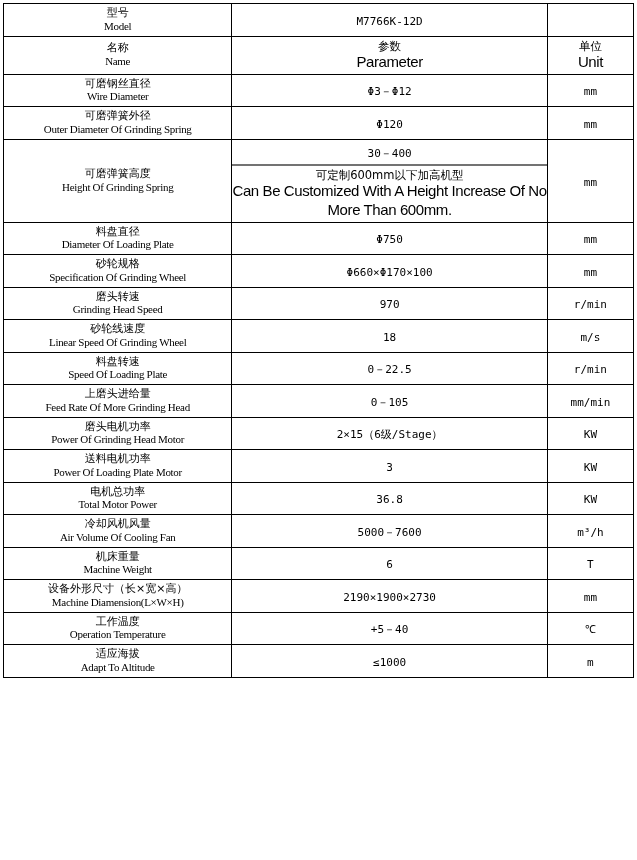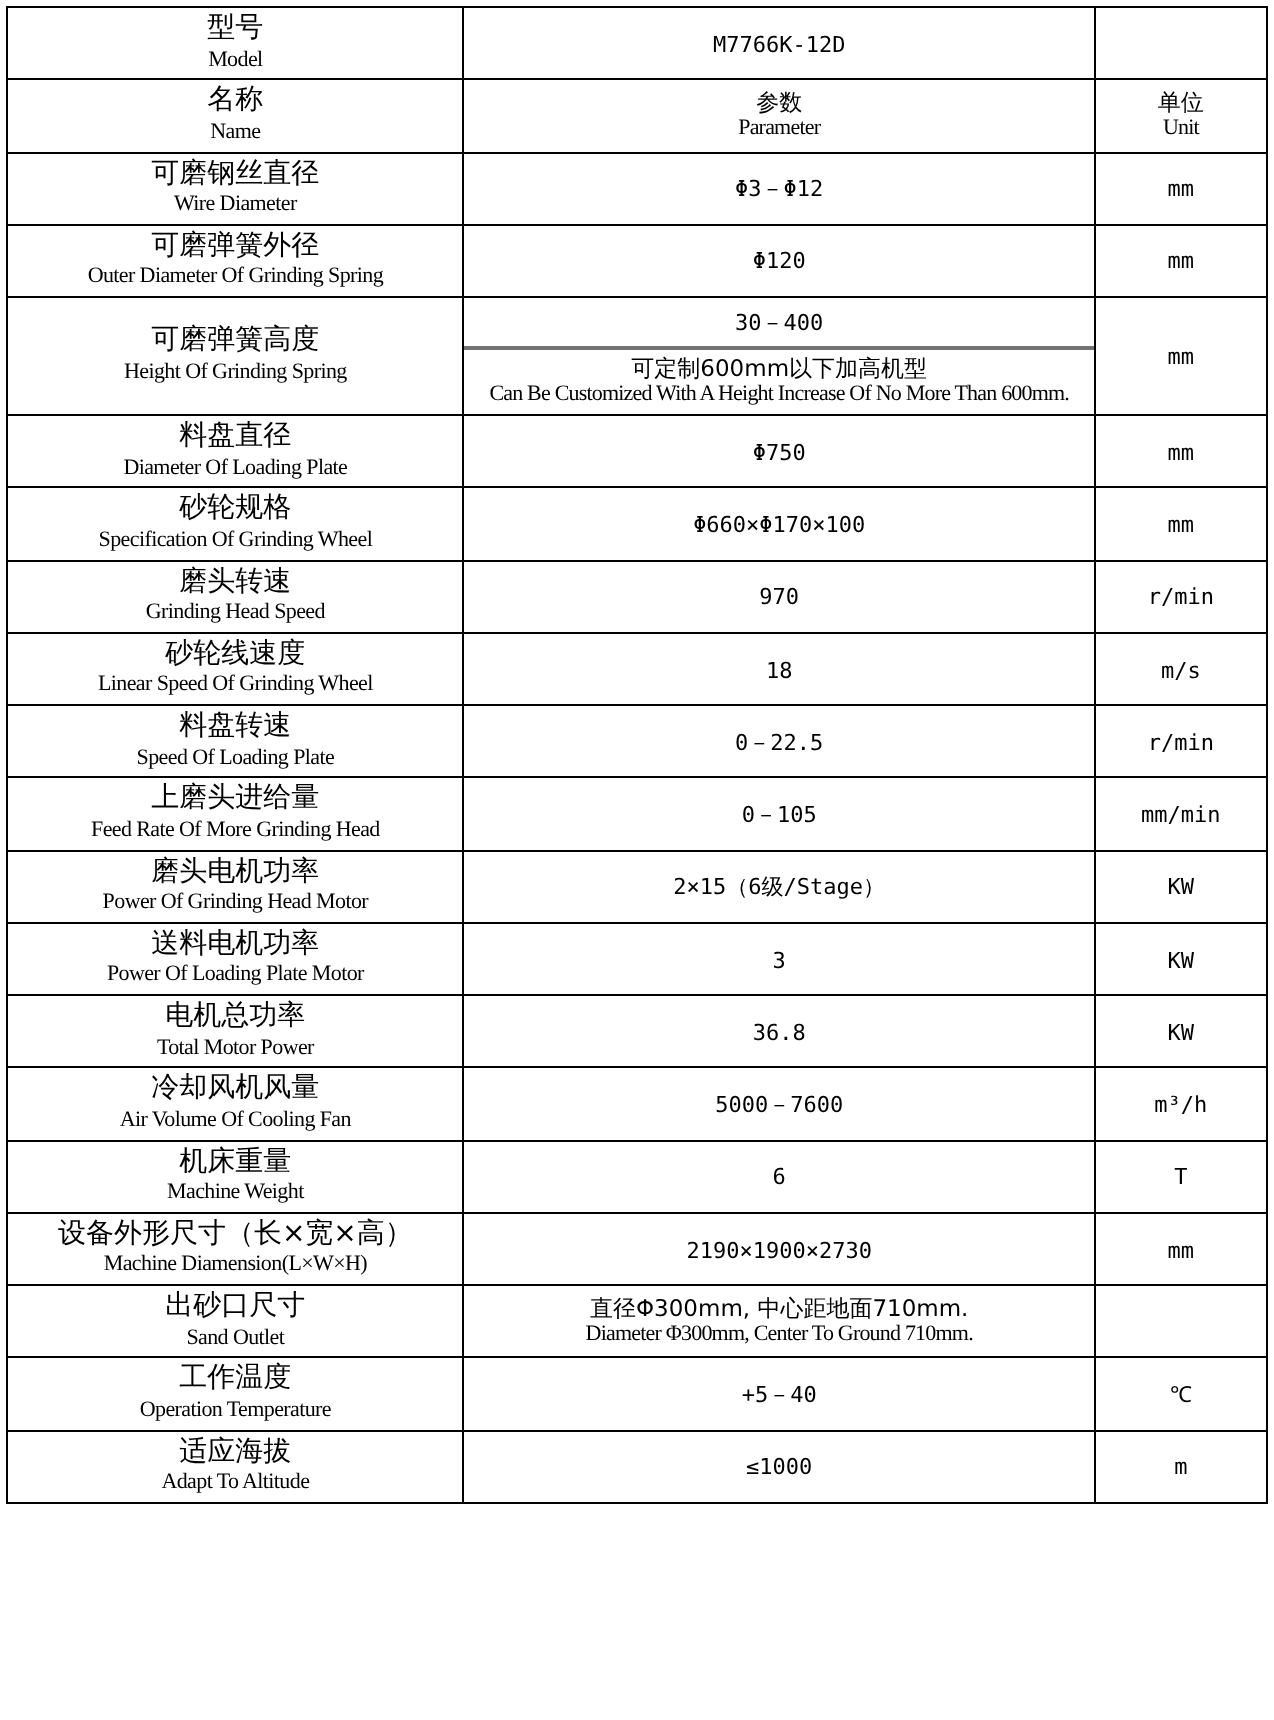--- a/index.html
+++ b/index.html
@@ -25,42 +25,42 @@
     vertical-align: middle;
     padding: 2px 2px;
     line-height: 1.25;
   }
   .col-name { width: 228px; }
   .col-param { width: 315px; }
   .col-unit { width: 86px; }
 
   .cn {
     font-family: "DejaVu Sans", sans-serif;
-    font-size: 14px;
+    font-size: 11px;
     display: block;
     letter-spacing: 0px;
   }
   .en {
     font-family: Liberation Serif, serif;
     font-size: 11px;
     display: block;
     letter-spacing: -0.3px;
   }
   .val {
     font-family: "DejaVu Sans Mono", monospace;
     font-size: 11px;
   }
   .val-cn {
     font-family: "DejaVu Sans", sans-serif;
     font-size: 11.5px;
     display: block;
   }
   .val-en {
-    font-family: Liberation Serif, serif;
-    font-size: 11px;
+    font-family: Liberation Sans, sans-serif;
+    font-size: 15px;
     display: block;
     letter-spacing: -0.4px;
   }
   .unit {
     font-family: "DejaVu Sans Mono", monospace;
     font-size: 11px;
   }
   .split-top {
     border-bottom: 2px solid #737373;
     padding: 2px 0;
@@ -304,33 +304,20 @@
         <span class="en">Machine Diamension(L×W×H)</span>
       </td>
       <td>
         <span class="val">2190×1900×2730</span>
       </td>
       <td>
         <span class="unit">mm</span>
       </td>
     </tr>
 
-    <tr>
-      <td>
-        <span class="cn">出砂口尺寸</span>
-        <span class="en">Sand Outlet</span>
-      </td>
-      <td>
-        <span class="val-cn">直径Φ300mm, 中心距地面710mm.</span>
-        <span class="val-en">Diameter Φ300mm, Center To Ground 710mm.</span>
-      </td>
-      <td>
-        <span class="unit"></span>
-      </td>
-    </tr>
 
     <tr>
       <td>
         <span class="cn">工作温度</span>
         <span class="en">Operation Temperature</span>
       </td>
       <td>
         <span class="val">+5－40</span>
       </td>
       <td>

